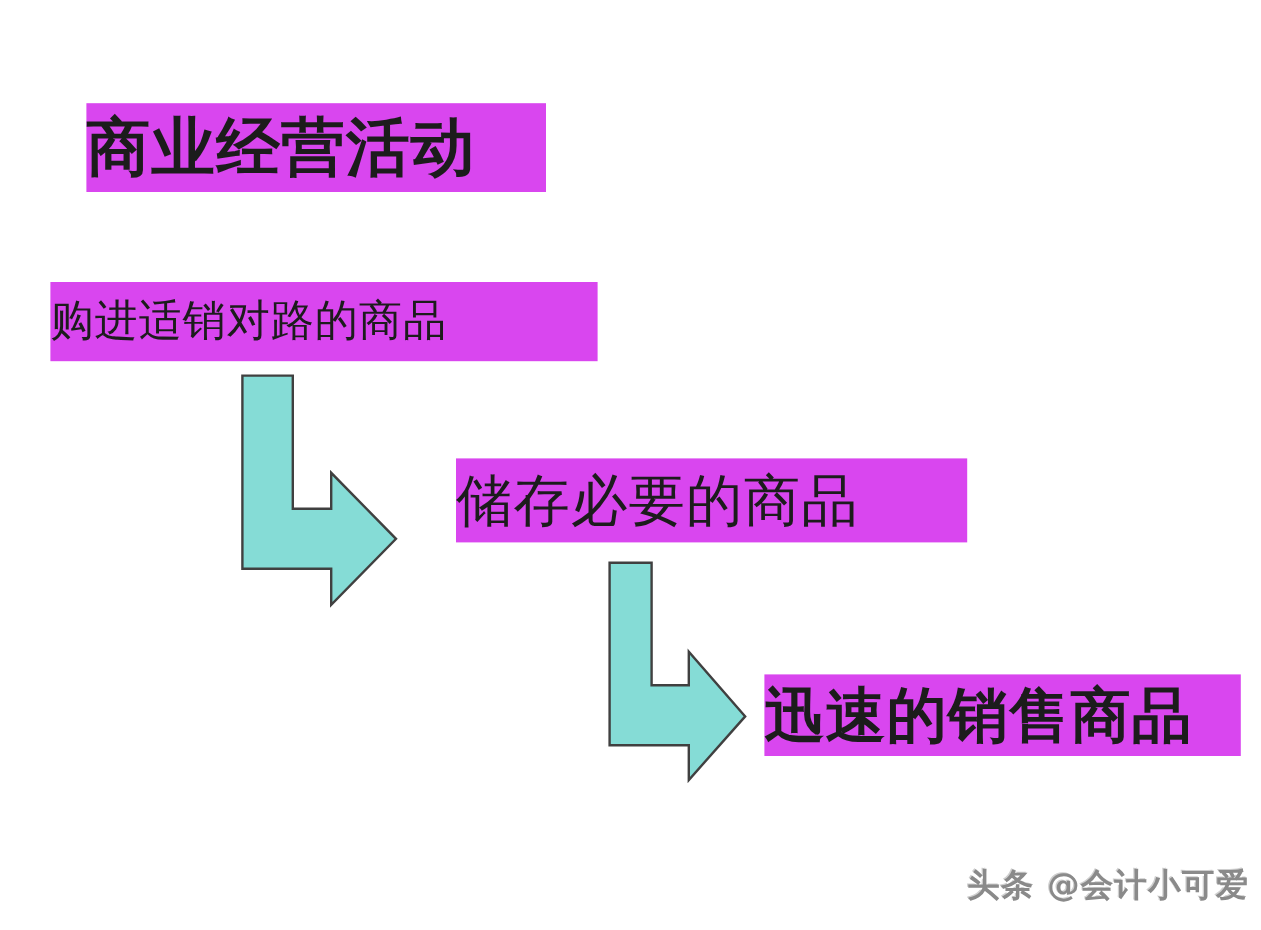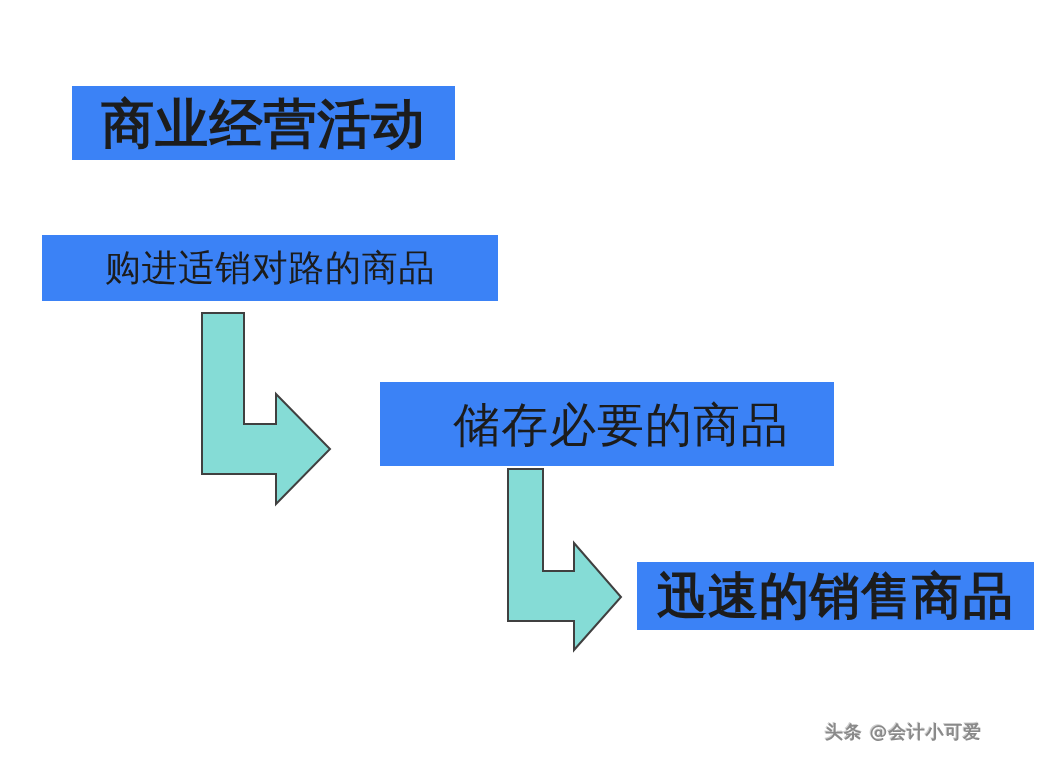--- a/index.html
+++ b/index.html
@@ -13,25 +13,25 @@
   }
   #slide {
     position: relative;
     width: 1051px;
     height: 775px;
     background: #ffffff;
     overflow: hidden;
   }
   .text-box {
     position: absolute;
-    background: #3b82f6;
+    background: #d946ef;
     color: #1c1c1c;
     display: flex;
     align-items: center;
-    justify-content: center;
+    justify-content: flex-start;
     white-space: nowrap;
     font-family: "DejaVu Serif", "Liberation Serif", serif;
     letter-spacing: 0.02em;
     line-height: 1;
   }
   #box-title {
     left: 72px;
     top: 86px;
     width: 383px;
     height: 74px;
@@ -43,24 +43,23 @@
     top: 235px;
     width: 456px;
     height: 66px;
     font-size: 36px;
     font-weight: normal;
   }
   #box-store {
     left: 380px;
     top: 382px;
     width: 426px;
-    height: 84px;
+    height: 70px;
     font-size: 47px;
     font-weight: normal;
-    padding-left: 28px;
   }
   #box-sell {
     left: 637px;
     top: 546px;
     width: 397px;
     height: 68px;
     font-size: 50px;
     font-weight: bold;
     margin-top: 16px;
   }
@@ -84,27 +83,26 @@
     fill: #85dcd6;
     stroke: #404040;
     stroke-width: 2;
     stroke-linejoin: miter;
   }
   #watermark {
     position: absolute;
     left: 806px;
     top: 720px;
     font-family: "DejaVu Sans", "Liberation Sans", sans-serif;
-    font-size: 18px;
+    font-size: 27px;
     font-weight: bold;
     color: #8a8a8a;
     letter-spacing: 0.04em;
     white-space: nowrap;
     text-shadow: 1px 1px 0 #ffffff, -1px -1px 0 #cfcfcf;
-    margin-left: 19px;
   }
 </style>
 </head>
 <body>
 
 <div id="slide">
 
   <div class="text-box" id="box-title">
     <span>商业经营活动</span>
   </div>

